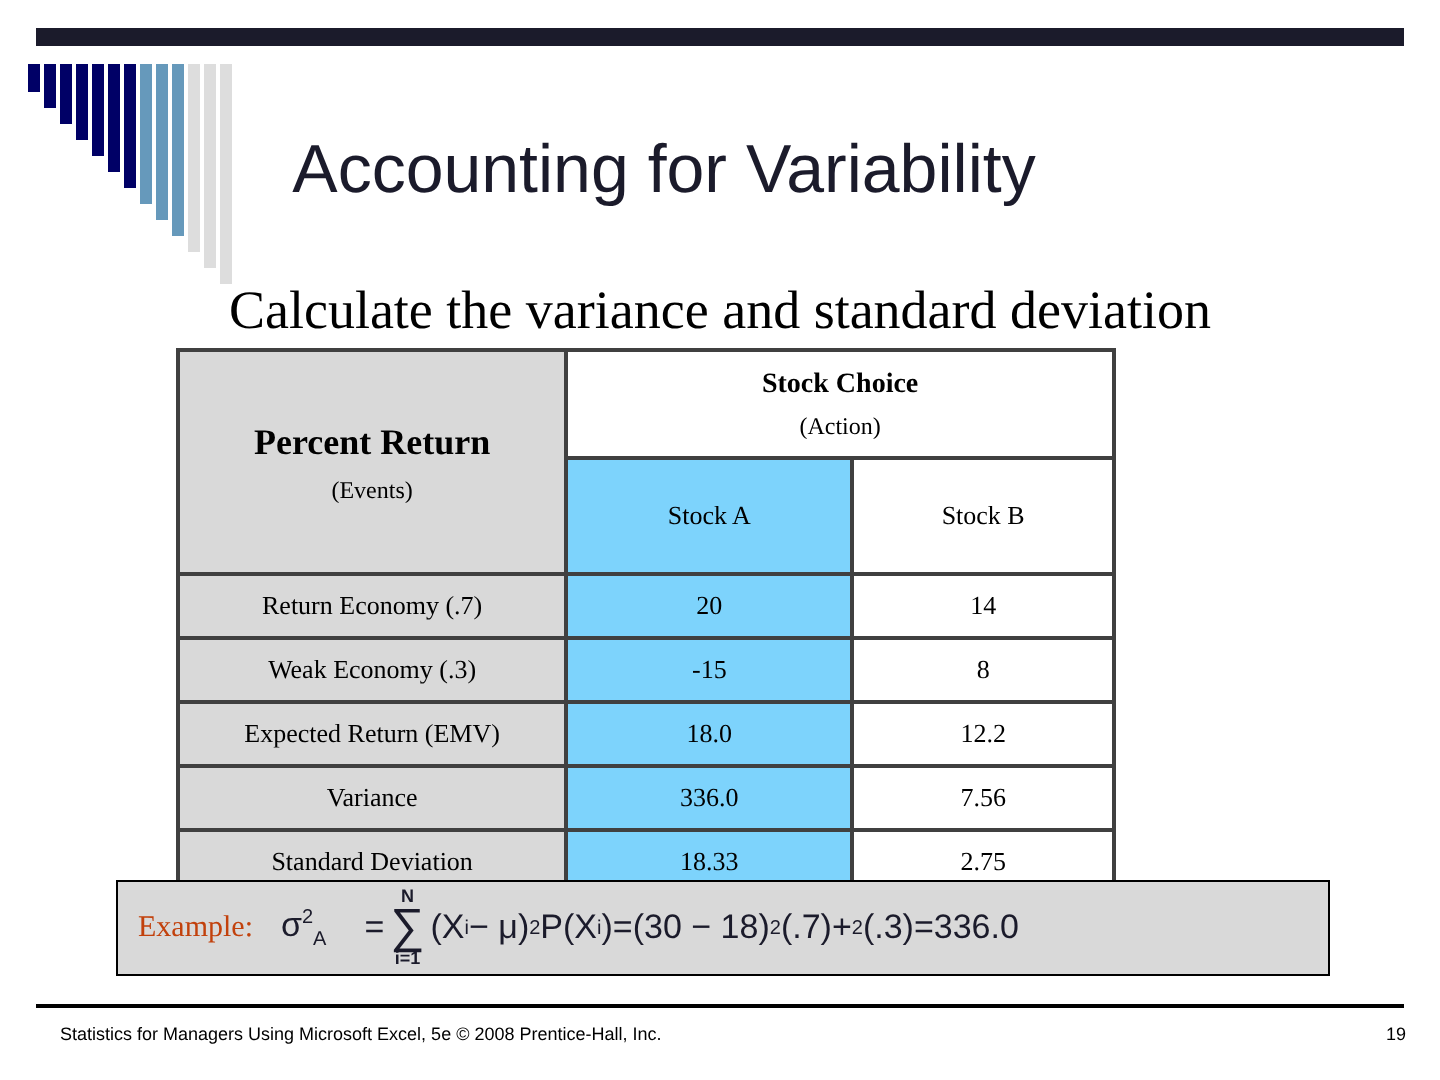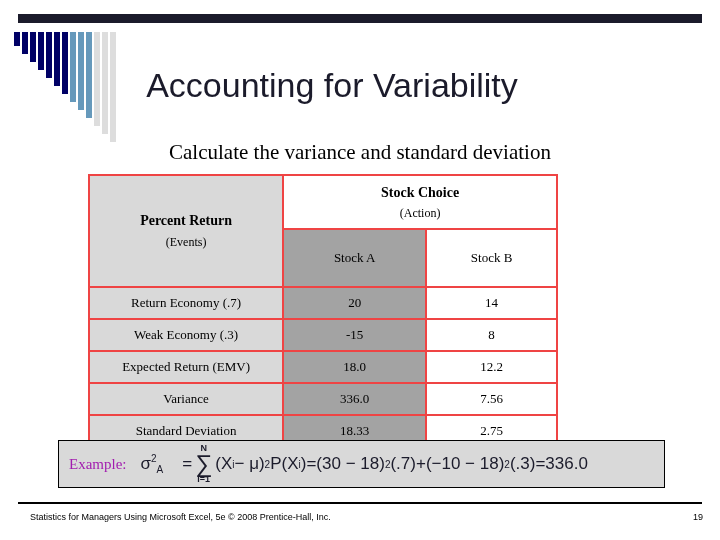--- a/index.html
+++ b/index.html
@@ -51,44 +51,44 @@
     color: #1b1b2b;
     letter-spacing: 0px;
   }
   #slide-subtitle {
     position: absolute;
     left: 0;
     top: 140px;
     width: 720px;
     text-align: center;
     font-family: "Liberation Serif", serif;
-    font-size: 21px;
+    font-size: 27px;
     color: #000000;
   }
 
   
   #payoff-table {
     position: absolute;
     left: 88px;
     top: 174px;
     width: 470px;
     border-collapse: collapse;
     table-layout: fixed;
     font-family: "Liberation Serif", serif;
   }
   #payoff-table td {
-    border: 2px solid #ef4444;
+    border: 2px solid #404040;
     font-size: 13px;
     color: #000000;
     text-align: center;
     vertical-align: middle;
     padding: 0;
   }
   #payoff-table .col-label { width: 190px; background: #d9d9d9; }
-  #payoff-table .col-a     { width: 140px; background: #a3a3a3; }
+  #payoff-table .col-a     { width: 140px; background: #7dd3fc; }
   #payoff-table .col-b     { width: 128px; background: #ffffff; }
 
   .hdr-span {
     background: #ffffff !important;
     height: 52px;
     line-height: 1.55;
   }
   .hdr-span .big {
     font-weight: bold;
     font-size: 14px;
@@ -98,21 +98,21 @@
     font-size: 12px;
     display: block;
   }
 
   .cell-stub {
     height: 56px;
     line-height: 1.6;
   }
   .cell-stub .big {
     font-weight: bold;
-    font-size: 14px;
+    font-size: 18px;
     display: block;
     font-family: Liberation Serif, serif;
   }
   .cell-stub .sub {
     font-size: 12px;
     display: block;
   }
 
   .sub-hdr { height: 56px; font-size: 13px; }
 
@@ -129,21 +129,21 @@
     height: 48px;
     background: #d9d9d9;
     border: 1px solid #000000;
     box-sizing: border-box;
     display: flex;
     align-items: center;
   }
   #example-label {
     font-family: "Liberation Serif", serif;
     font-size: 15px;
-    color: #a21caf;
+    color: #c2410c;
     padding-left: 10px;
     padding-right: 14px;
     white-space: nowrap;
   }
   #formula {
     font-family: "Liberation Sans", sans-serif;
     font-size: 17px;
     color: #1b1b2b;
     white-space: nowrap;
     display: flex;
@@ -290,21 +290,20 @@
     <span>− μ)</span>
       <sup>2</sup>
     <span>P(X</span>
       <sub>i</sub>
       <span>)</span>
     <span>=</span>
     <span>(30 − 18)</span>
       <sup>2</sup>
       <span>(.7)</span>
     <span>+</span>
-    <span>(−10 − 18)</span>
       <sup>2</sup>
       <span>(.3)</span>
     <span>=</span>
     <span>336.0</span>
   </span>
 </div>
 
 <div id="footer-rule"></div>
 <div id="footer-text">Statistics for Managers Using Microsoft Excel, 5e © 2008 Prentice-Hall, Inc.</div>
 <div id="page-number">19</div>

